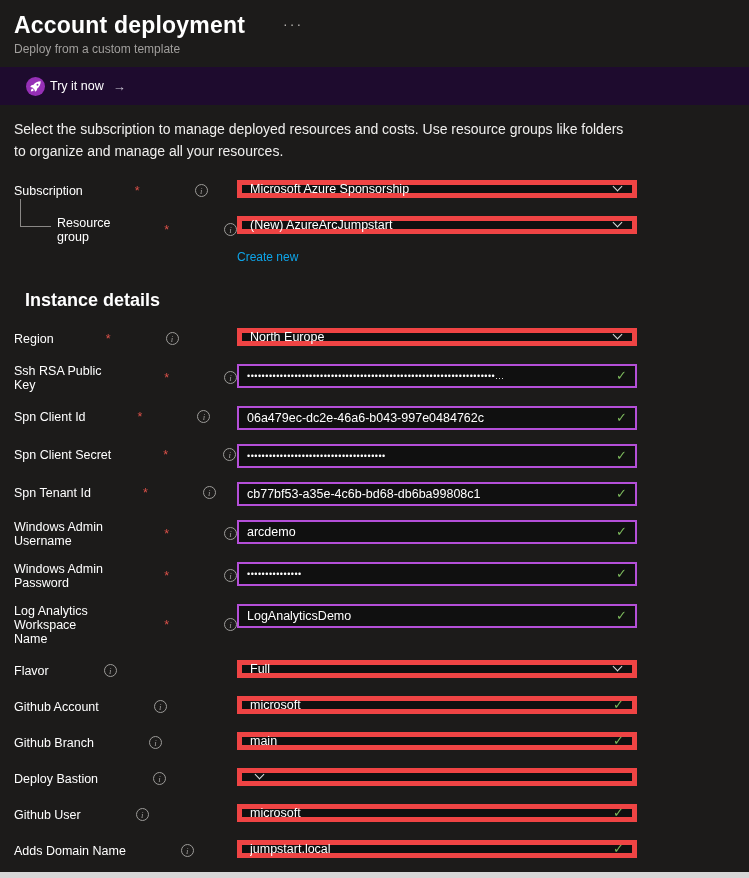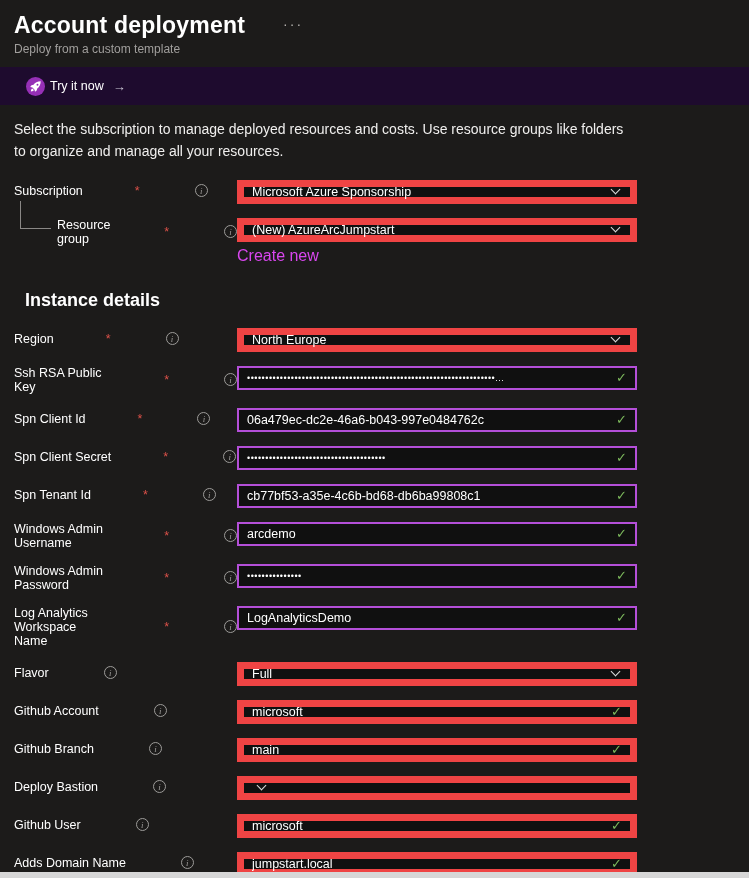--- a/index.html
+++ b/index.html
@@ -59,38 +59,38 @@
   .info {
     margin-left: 7px;
     width: 13px; height: 13px; border-radius: 50%;
     border: 1px solid #9d9b99; color: #9d9b99;
     font-size: 9px; font-style: italic; font-family: "Liberation Serif", serif;
     display: inline-flex; align-items: center; justify-content: center;
     cursor: pointer; flex: 0 0 auto;
   }
   .control-cell { width: 400px; flex: 0 0 auto; }
   .input {
-    width: 100%; height: 24px;
+    width: 100%; height: 18px;
     background: #101010;
-    border: 7px solid #ef4444;
+    border: 5px solid #ef4444;
     display: flex; align-items: center;
     padding: 0 8px;
     font-size: 12.5px; color: #fff;
     cursor: pointer;
   }
   .input.accent { border: 2px solid #b44fd8; height: 24px; }
   .value { flex: 1 1 auto; white-space: nowrap; overflow: hidden; }
   .value.masked { font-size: 9px; letter-spacing: .5px; }
   .check { color: #7cb85c; font-size: 13px; margin-left: 6px; flex: 0 0 auto; }
   .chev {
     width: 7px; height: 7px; margin-left: 6px; margin-right: 3px; margin-top: -4px;
     border-right: 1.5px solid #dcdcdc; border-bottom: 1.5px solid #dcdcdc;
     transform: rotate(45deg); flex: 0 0 auto;
   }
-  .create-link { display: inline-block; margin-top: 5px; font-size: 16px; color: #d946ef; text-decoration: none; cursor: pointer; }
+  .create-link { display: inline-block; margin-top: 16px; font-size: 12px; color: #0ea5e9; text-decoration: none; cursor: pointer; }
 
   .section-heading { font-size: 18px; font-weight: bold; color: #fff; margin: 25px 0 15px 11px; }
 
   
   .footer { display: flex; margin-top: 26px; }
   .btn {
     height: 24px; display: inline-flex; align-items: center; justify-content: center;
     font-size: 12.5px; border-radius: 2px; cursor: pointer;
     font-family: inherit;
   }

